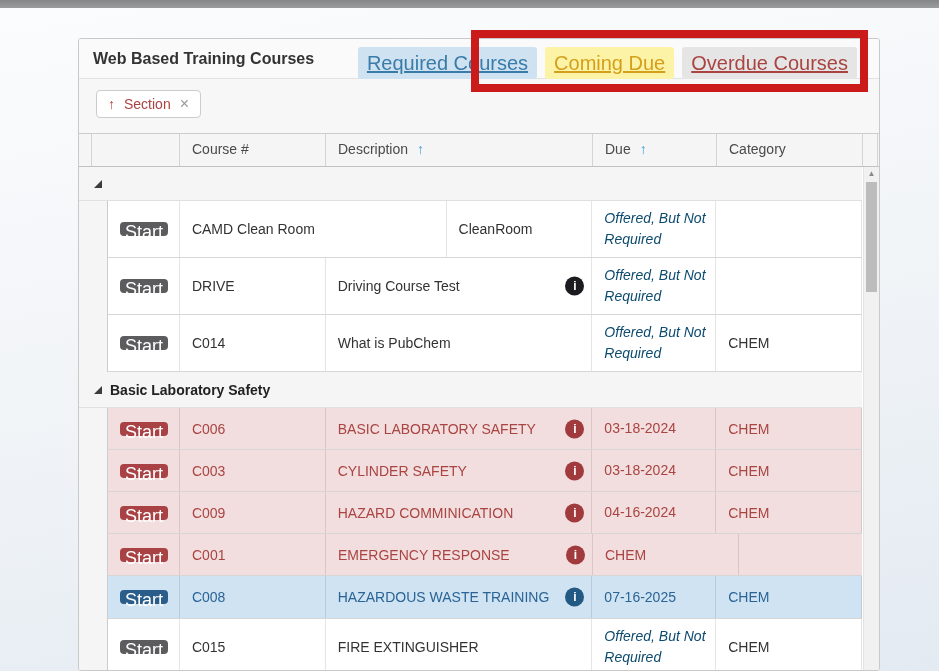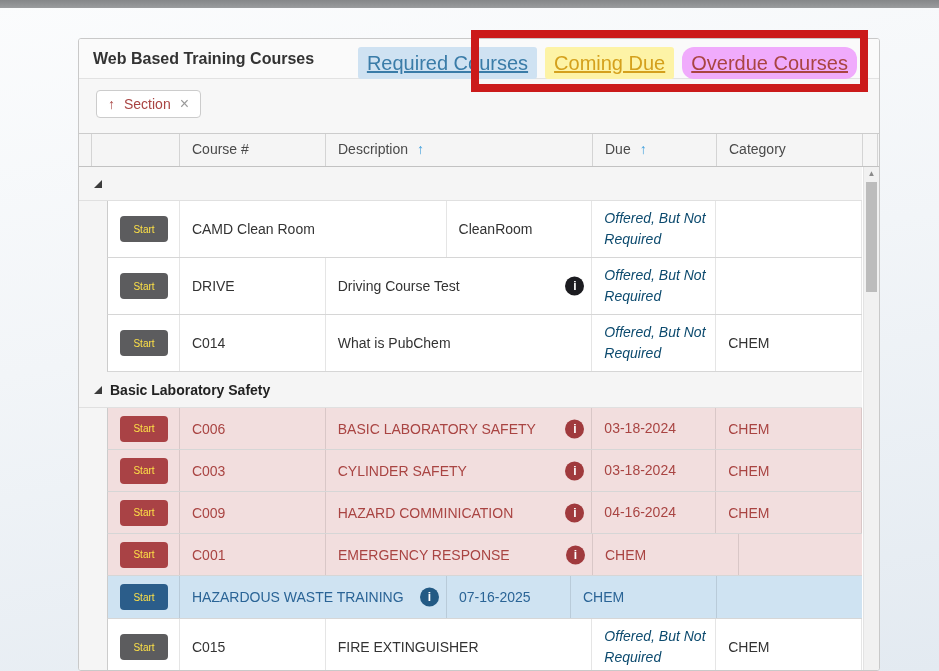--- a/index.html
+++ b/index.html
@@ -76,22 +76,22 @@
     display:flex; align-items:center; overflow:hidden; }
   .c-start { width:72px; padding-left:12px; }
   .c-course{ width:146px; }
   .c-desc  { width:267px; position:relative; }
   .c-due   { width:124px; }
   .c-cat   { width:146px; }
   .state-normal   { height:57px; background:#fff; color:#333; }
   .state-overdue  { height:42px; background:var(--overdue-bg,#f2dede); color:var(--overdue-text,#a94442); }
   .state-required { height:43px; background:var(--required-bg,#cfe3f2); color:var(--required-text,#2a6496); }
   .start-btn {
-    width:48px; height:26px; border:none; border-radius:4px;
-    color:#fde047; font-size:10px; font-family:"Liberation Sans",sans-serif;
+    width:48px; height:14px; border:none; border-radius:4px;
+    color:#ffffff; font-size:18px; font-family:"Liberation Sans",sans-serif;
     cursor:pointer;
   }
   .state-normal .start-btn   { background:var(--normal-btn,#5c5c5e); }
   .state-overdue .start-btn  { background:var(--overdue-btn,#a94245); }
   .state-required .start-btn { background:var(--required-btn,#2b5d8a); }
   .info-icon {
     position:absolute; right:7px; top:50%; transform:translateY(-50%);
     width:19px; height:19px; border-radius:50%;
     color:#fff; font-weight:bold; font-size:12px; text-align:center; line-height:19px;
     font-style:normal; cursor:pointer;
@@ -121,21 +121,21 @@
 
 <div class="top-bar"></div>
 
 <div class="panel">
 
   <div class="panel-header">
     <span class="panel-title">Web Based Training Courses</span>
     <div class="legend">
       <span class="badge" style="background: rgb(207, 226, 242); color: rgb(58, 124, 168);">Required Courses</span>
       <span class="badge" style="background: rgb(253, 243, 166); color: rgb(212, 160, 28);">Coming Due</span>
-      <span class="badge" style="background: #f0abfc; color: rgb(169, 68, 66); border-radius: 12px;">Overdue Courses</span>
+      <span class="badge" style="background: #e5e5e5; color: rgb(169, 68, 66);">Overdue Courses</span>
     </div>
   </div>
 
   <div class="toolbar">
     <span class="chip">
       <span class="chip-arrow">↑</span>
       <span class="chip-label">Section</span>
       <span class="chip-close">×</span>
     </span>
   </div>
@@ -259,20 +259,21 @@
       <span class="desc-text">EMERGENCY RESPONSE</span>
       <span class="info-icon">i</span>
     </div>
     <div class="cell c-cat cell-category">CHEM</div>
   </div>
 
   <div class="data-row state-required">
     <div class="cell c-start">
       <button class="start-btn">Start</button>
     </div>
+    <div class="cell c-course cell-course">C008</div>
     <div class="cell c-desc">
       <span class="desc-text">HAZARDOUS WASTE TRAINING</span>
       <span class="info-icon">i</span>
     </div>
     <div class="cell c-due cell-due">07-16-2025</div>
     <div class="cell c-cat cell-category">CHEM</div>
   </div>
 
   <div class="data-row state-normal">
     <div class="cell c-start">

